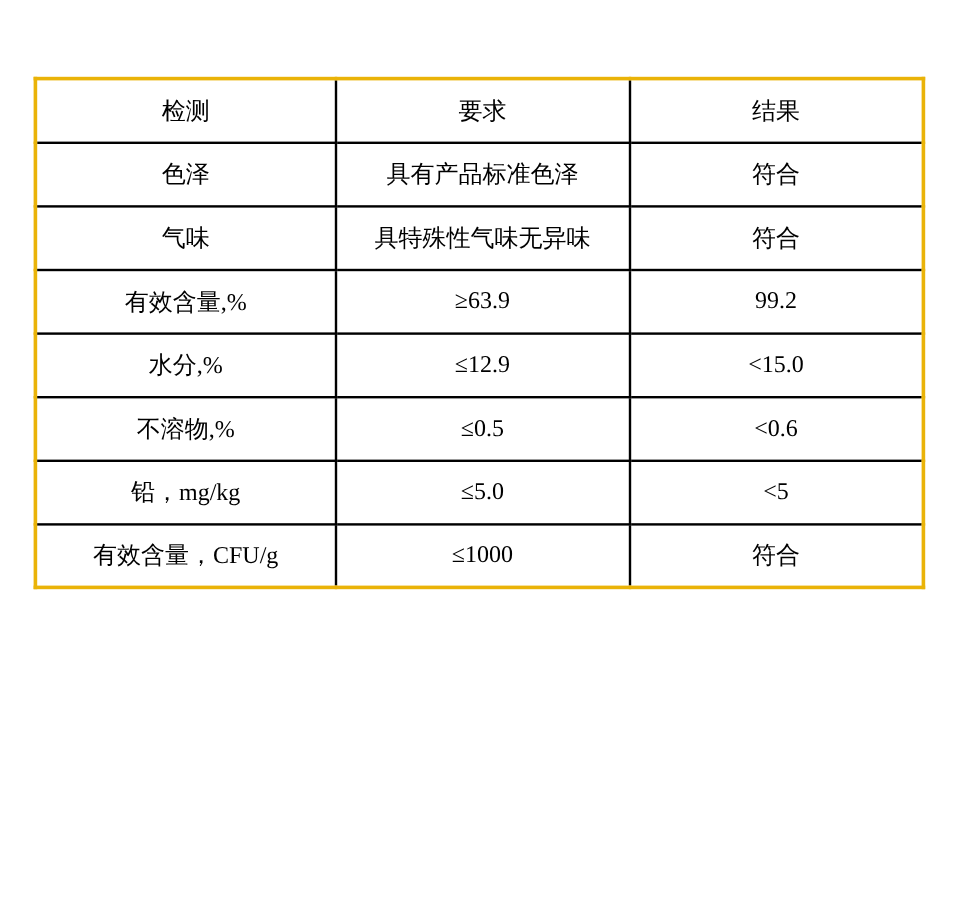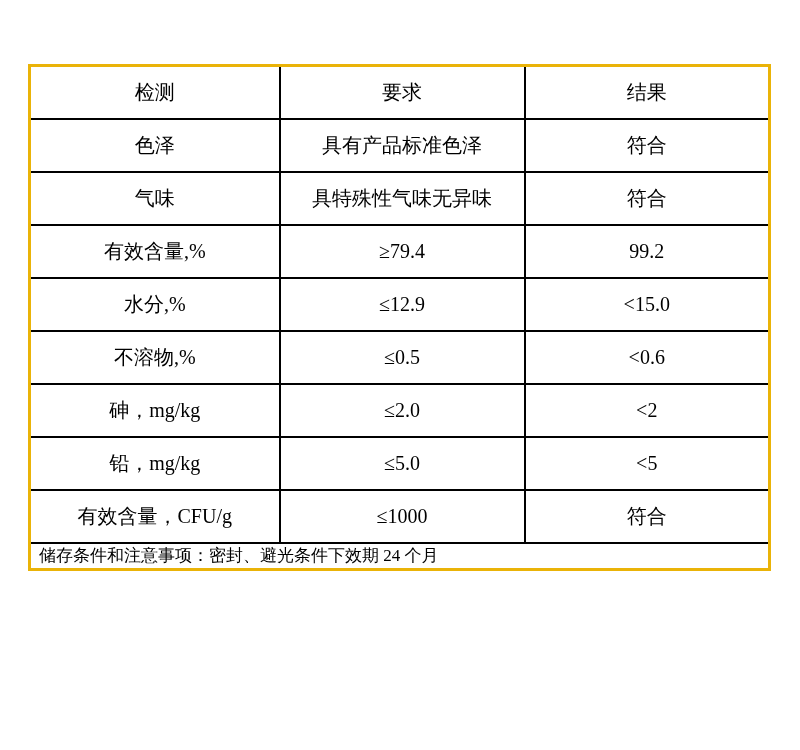--- a/index.html
+++ b/index.html
@@ -79,46 +79,38 @@
         <td>具有产品标准色泽</td>
         <td>符合</td>
       </tr>
       <tr class="data-row">
         <td>气味</td>
         <td>具特殊性气味无异味</td>
         <td>符合</td>
       </tr>
       <tr class="data-row">
         <td>有效含量,%</td>
-        <td>≥79.4</td>
+        <td>≥63.9</td>
         <td>99.2</td>
       </tr>
       <tr class="data-row">
         <td>水分,%</td>
         <td>≤12.9</td>
         <td>&lt;15.0</td>
       </tr>
       <tr class="data-row">
         <td>不溶物,%</td>
         <td>≤0.5</td>
         <td>&lt;0.6</td>
       </tr>
       <tr class="data-row">
-        <td>砷，mg/kg</td>
-        <td>≤2.0</td>
-        <td>&lt;2</td>
-      </tr>
-      <tr class="data-row">
         <td>铅，mg/kg</td>
         <td>≤5.0</td>
         <td>&lt;5</td>
       </tr>
       <tr class="data-row">
         <td>有效含量，CFU/g</td>
         <td>≤1000</td>
         <td>符合</td>
       </tr>
-      <tr class="footer-row">
-        <td colspan="3">储存条件和注意事项：密封、避光条件下效期 24 个月</td>
-      </tr>
     </tbody>
   </table>
 </div>
 
 </body></html>

